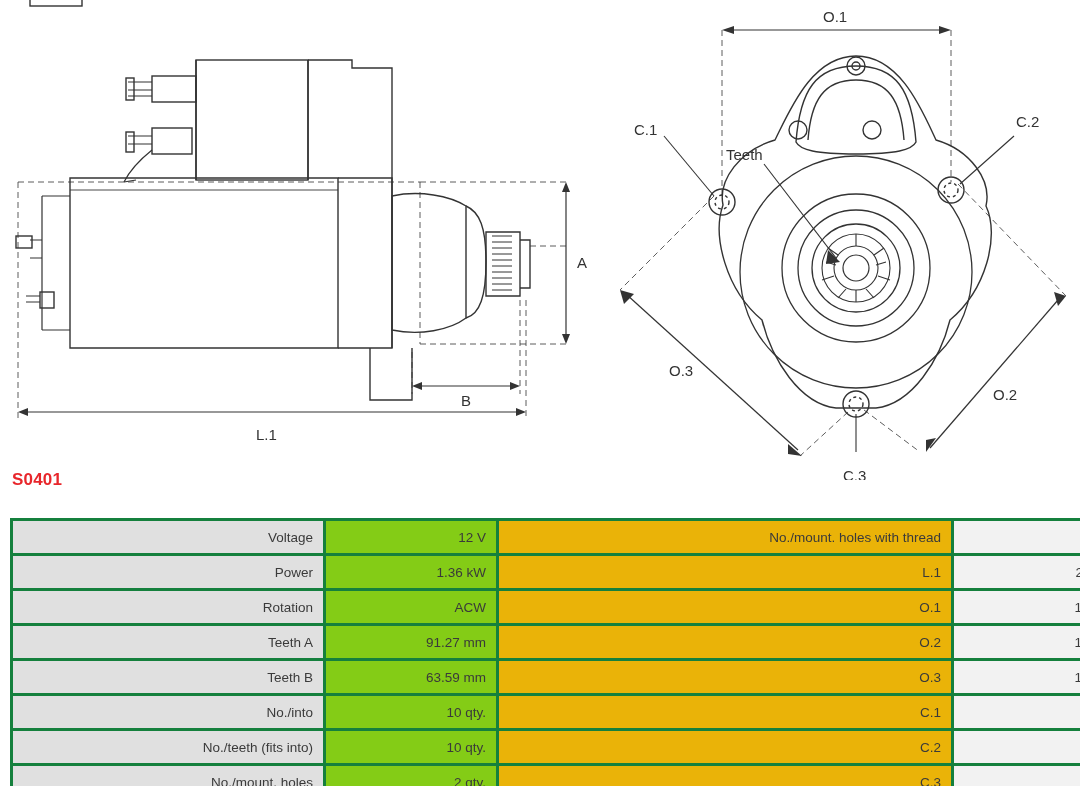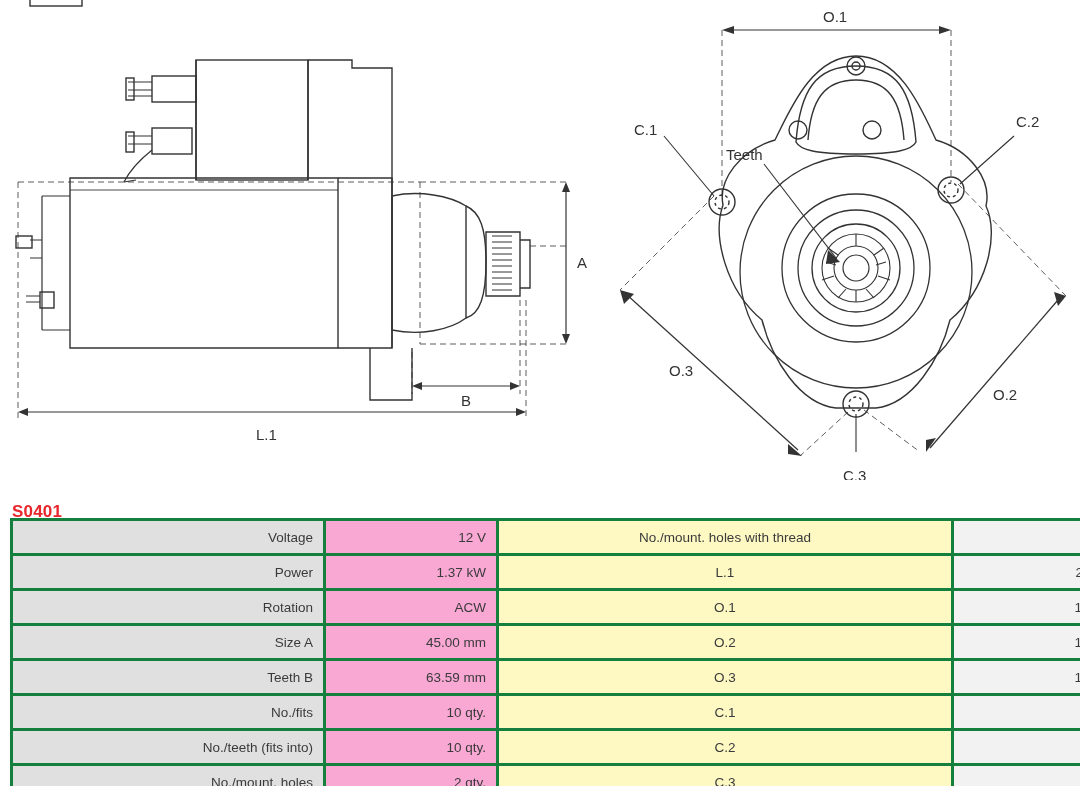--- a/index.html
+++ b/index.html
@@ -26,21 +26,21 @@
     top: 0;
     width: 1080px;
     height: 480px;
   }
   .diagram-area svg {
     display: block;
   }
   .part-number {
     position: absolute;
     left: 12px;
-    top: 502px;
+    top: 470px;
     font-size: 17px;
     font-weight: bold;
     color: #e8262b;
     letter-spacing: 0.2px;
   }
   table.spec {
     position: absolute;
     left: 10px;
     top: 518px;
     width: 1060px;
@@ -54,28 +54,28 @@
     border: 3px solid #15803d;
     vertical-align: middle;
   }
   td.label {
     background: #e0e0e0;
     text-align: right;
     color: #3a3a3a;
     width: 290px;
   }
   td.value {
-    background: #f9a8d4;
+    background: #84cc16;
     text-align: right;
     color: #3a3a3a;
     width: 150px;
   }
   td.label2 {
-    background: #fef9c3;
-    text-align: center;
+    background: #eab308;
+    text-align: right;
     color: #3a3a3a;
     width: 432px;
   }
   td.value2 {
     background: #f2f2f2;
     text-align: right;
     color: #3a3a3a;
     width: 178px;
   }
   .lbl {
@@ -237,44 +237,44 @@
   <table class="spec">
     <tbody>
       <tr>
         <td class="label">Voltage</td>
         <td class="value">12 V</td>
         <td class="label2">No./mount. holes with thread</td>
         <td class="value2">0 qty.</td>
       </tr>
       <tr>
         <td class="label">Power</td>
-        <td class="value">1.37 kW</td>
+        <td class="value">1.36 kW</td>
         <td class="label2">L.1</td>
         <td class="value2">211.00 mm</td>
       </tr>
       <tr>
         <td class="label">Rotation</td>
         <td class="value">ACW</td>
         <td class="label2">O.1</td>
         <td class="value2">102.00 mm</td>
       </tr>
       <tr>
-        <td class="label">Size A</td>
-        <td class="value">45.00 mm</td>
+        <td class="label">Teeth A</td>
+        <td class="value">91.27 mm</td>
         <td class="label2">O.2</td>
         <td class="value2">102.00 mm</td>
       </tr>
       <tr>
         <td class="label">Teeth B</td>
         <td class="value">63.59 mm</td>
         <td class="label2">O.3</td>
         <td class="value2">106.00 mm</td>
       </tr>
       <tr>
-        <td class="label">No./fits</td>
+        <td class="label">No./into</td>
         <td class="value">10 qty.</td>
         <td class="label2">C.1</td>
         <td class="value2">9.00 mm</td>
       </tr>
       <tr>
         <td class="label">No./teeth (fits into)</td>
         <td class="value">10 qty.</td>
         <td class="label2">C.2</td>
         <td class="value2">9.00 mm</td>
       </tr>

